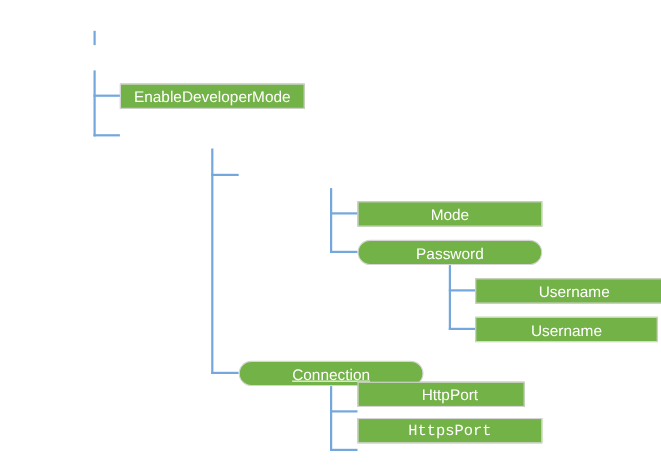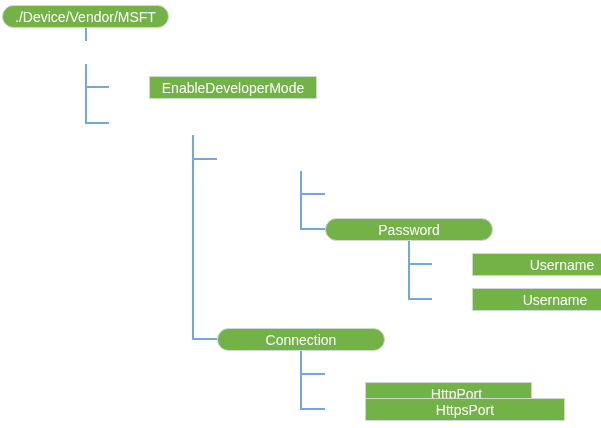--- a/index.html
+++ b/index.html
@@ -10,36 +10,36 @@
   }
   .node{
     position:absolute;height:23px;box-sizing:border-box;
     display:flex;align-items:center;justify-content:center;
     background:var(--fill,#73B246);
     color:var(--txt,#ffffff);
     border:1px solid var(--nborder,#d5d5d5);
     font-size:14px;line-height:1;white-space:nowrap;
   }
   .pill{border-radius:12px;}
-  .rect{border-radius:0;margin-left:40px;}
+  .rect{border-radius:0;}
   .line{position:absolute;background:var(--conn,#74A7DB);}
 
   
   .n1{left:2px;top:5px;width:167px;}
   .n2{left:2px;top:41px;width:167px;}
   .n3{left:109px;top:76px;width:168px;}
   .n4{left:109px;top:112px;width:168px;}
   .n5{left:217px;top:148px;width:168px;}
   .n6{left:325px;top:183px;width:168px;}
   .n7{left:325px;top:218px;width:168px;}
   .n8{left:432px;top:253px;width:180px;}
   .n9{left:432px;top:288px;width:166px;}
-  .n10{left:217px;top:328px;width:168px;}
-  .n11{left:325px;top:382px;width:167px;padding-left:16px;}
-  .n12{left:325px;top:398px;width:200px;}
+  .n10{left:217px;top:328px;width:168px;text-decoration:underline;}
+  .n11{left:325px;top:347px;width:152px;padding-left:16px;}
+  .n12{left:325px;top:380px;width:168px;font-family:Liberation Mono, monospace;}
 
   
   .c-root{left:85px;top:28px;width:2px;height:13px;}
   .c-t-devsetup{left:85px;top:64px;width:2px;height:60px;}
   .c-b-edm{left:85px;top:86px;width:24px;height:2px;}
   .c-b-dp{left:85px;top:122px;width:24px;height:2px;}
   .c-t-dp{left:192px;top:135px;width:2px;height:205px;}
   .c-b-auth{left:192px;top:158px;width:25px;height:2px;}
   .c-b-conn{left:192px;top:338px;width:25px;height:2px;}
   .c-t-auth{left:300px;top:171px;width:2px;height:59px;}
@@ -67,22 +67,22 @@
   <div class="line c-t-auth"></div>
   <div class="line c-b-mode"></div>
   <div class="line c-b-basicauth"></div>
   <div class="line c-t-basicauth"></div>
   <div class="line c-b-username"></div>
   <div class="line c-b-password"></div>
   <div class="line c-t-conn"></div>
   <div class="line c-b-httpport"></div>
   <div class="line c-b-httpsport"></div>
 
-  <div class="node pill n1">./Device/Vendor/MSFT</div>
   <div class="node rect n3">EnableDeveloperMode</div>
+  <div class="node rect n6">Mode</div>
   <div class="node pill n7">Password</div>
   <div class="node rect n8">Username</div>
   <div class="node rect n9">Username</div>
   <div class="node pill n10">Connection</div>
   <div class="node rect n11">HttpPort</div>
   <div class="node rect n12">HttpsPort</div>
 
 </div>
 
 </body></html>

